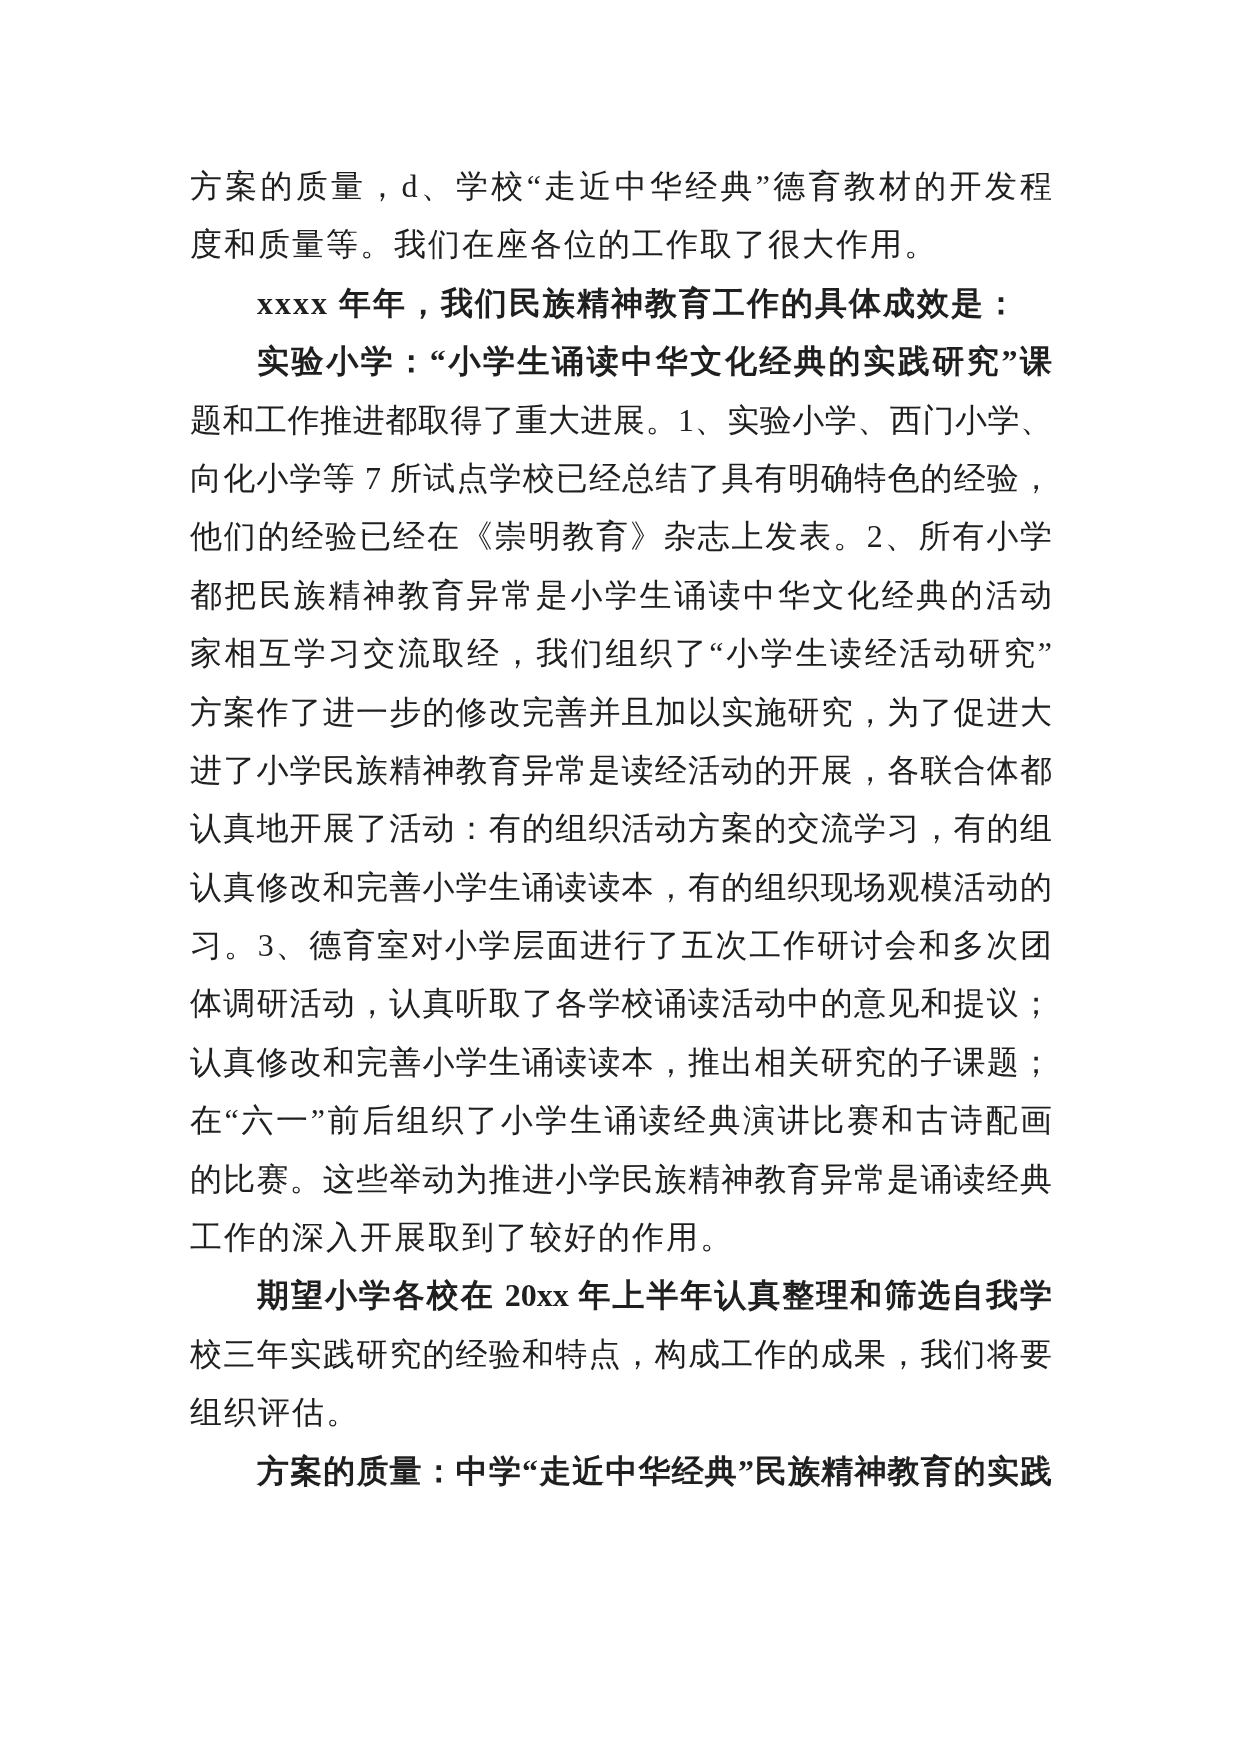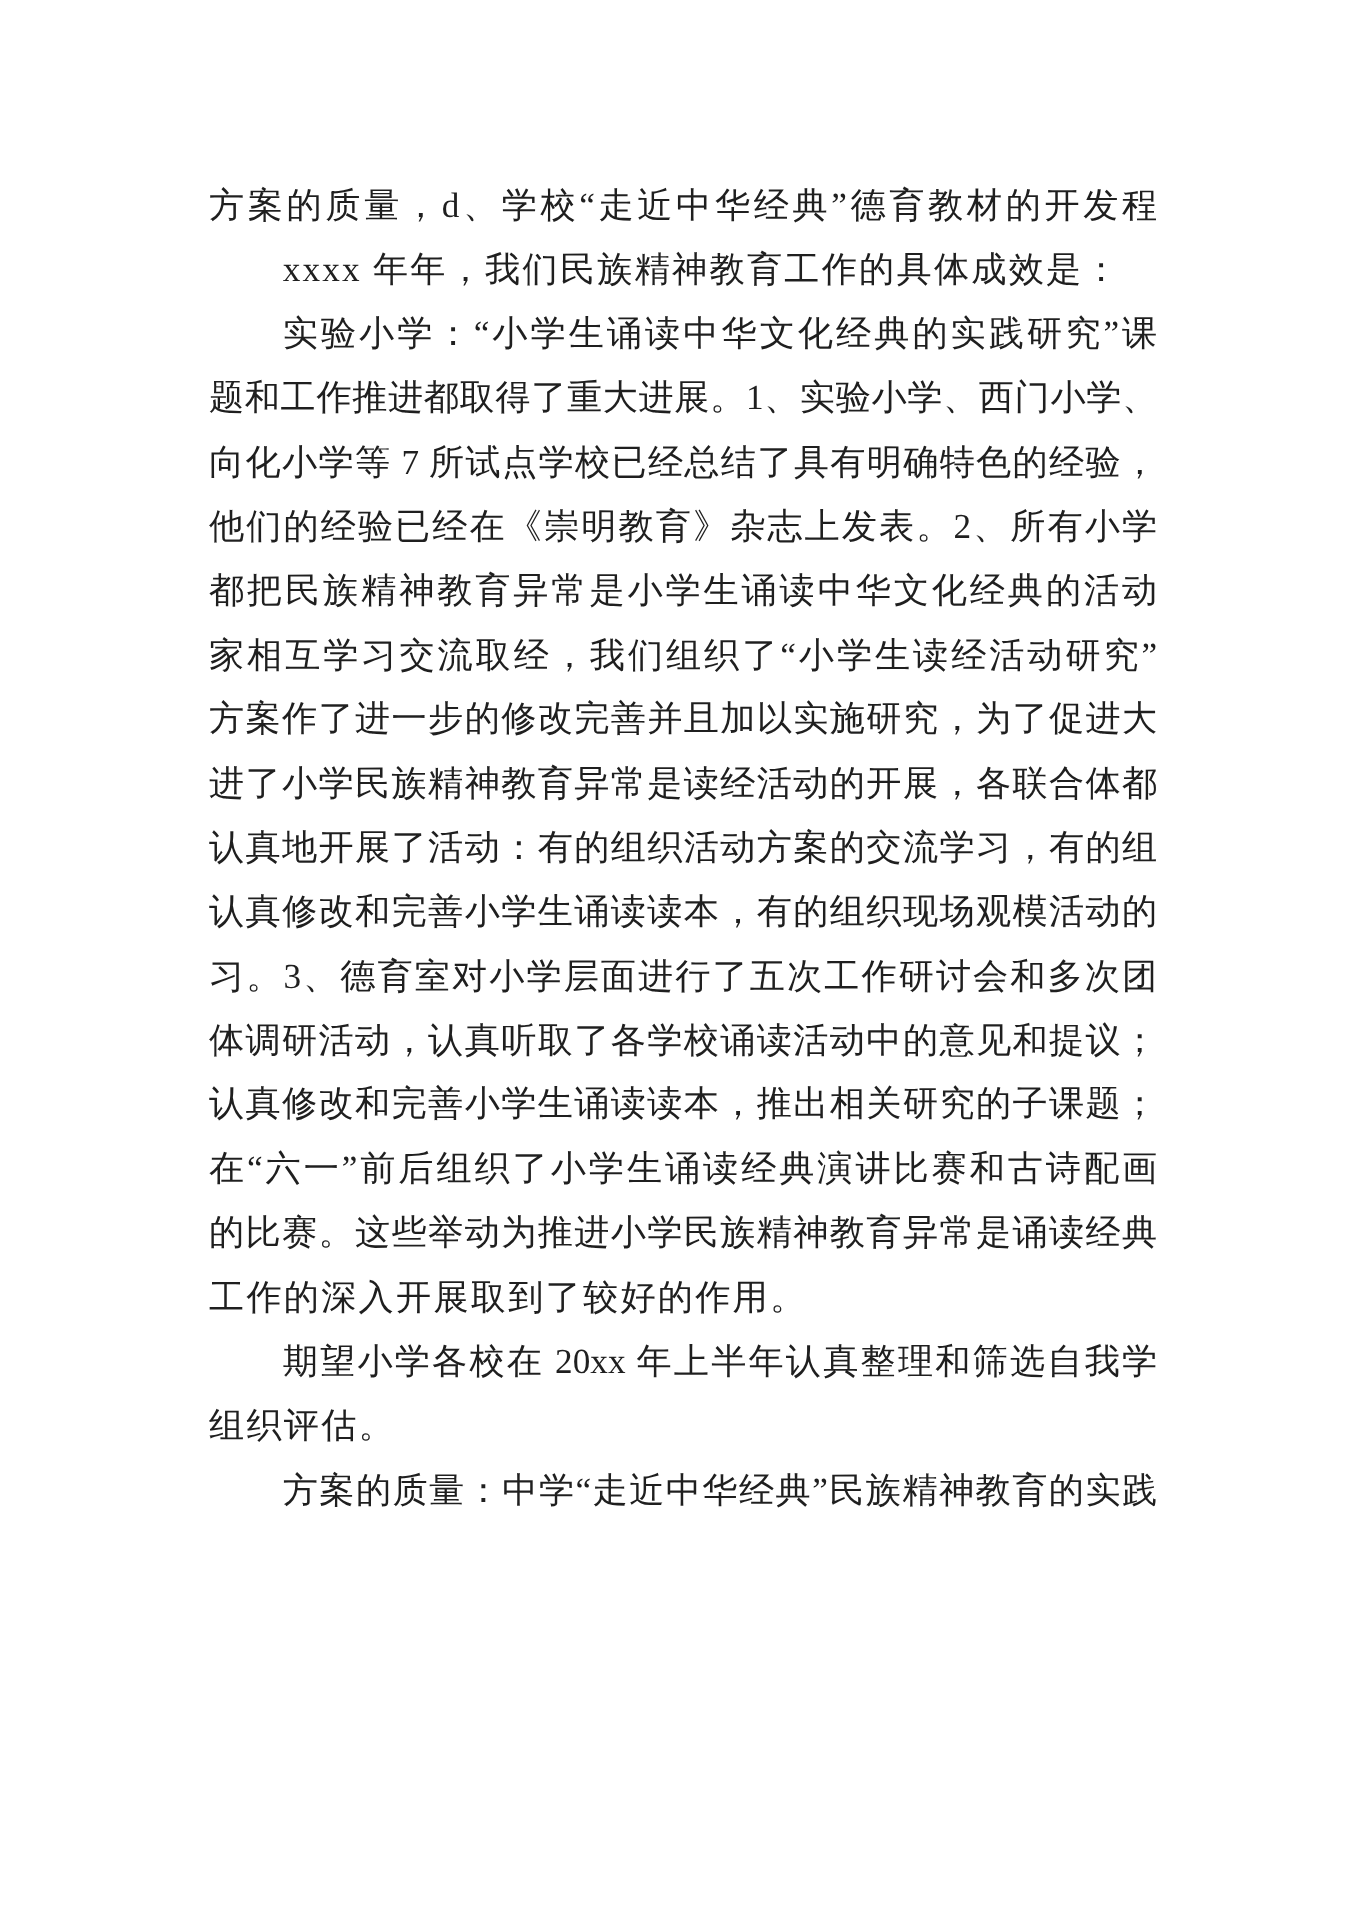--- a/index.html
+++ b/index.html
@@ -33,42 +33,45 @@
     letter-spacing: 0;
     text-align: justify;
     text-align-last: justify;
     text-justify: inter-character;
   }
   .line:not(.justify) {
     white-space: nowrap;
   }
   .line.indent {
     padding-left: 67px;
+    font-weight: bold;
   }
 </style>
 </head>
 <body>
 
 <div class="page">
   <div class="text-block">
       <div class="line justify">方案的质量，d、学校“走近中华经典”德育教材的开发程</div>
+      <div class="line">度和质量等。我们在座各位的工作取了很大作用。</div>
       <div class="line indent">xxxx 年年，我们民族精神教育工作的具体成效是：</div>
       <div class="line indent justify">实验小学：“小学生诵读中华文化经典的实践研究”课</div>
       <div class="line justify">题和工作推进都取得了重大进展。1、实验小学、西门小学、</div>
       <div class="line justify">向化小学等 7 所试点学校已经总结了具有明确特色的经验，</div>
       <div class="line justify">他们的经验已经在《崇明教育》杂志上发表。2、所有小学</div>
       <div class="line justify">都把民族精神教育异常是小学生诵读中华文化经典的活动</div>
       <div class="line justify">家相互学习交流取经，我们组织了“小学生读经活动研究”</div>
       <div class="line justify">方案作了进一步的修改完善并且加以实施研究，为了促进大</div>
       <div class="line justify">进了小学民族精神教育异常是读经活动的开展，各联合体都</div>
       <div class="line justify">认真地开展了活动：有的组织活动方案的交流学习，有的组</div>
       <div class="line justify">认真修改和完善小学生诵读读本，有的组织现场观模活动的学</div>
       <div class="line justify">习。3、德育室对小学层面进行了五次工作研讨会和多次团</div>
       <div class="line justify">体调研活动，认真听取了各学校诵读活动中的意见和提议；</div>
       <div class="line justify">认真修改和完善小学生诵读读本，推出相关研究的子课题；</div>
       <div class="line justify">在“六一”前后组织了小学生诵读经典演讲比赛和古诗配画</div>
       <div class="line justify">的比赛。这些举动为推进小学民族精神教育异常是诵读经典</div>
       <div class="line">工作的深入开展取到了较好的作用。</div>
       <div class="line indent justify">期望小学各校在 20xx 年上半年认真整理和筛选自我学</div>
+      <div class="line justify">校三年实践研究的经验和特点，构成工作的成果，我们将要</div>
       <div class="line">组织评估。</div>
       <div class="line indent justify">方案的质量：中学“走近中华经典”民族精神教育的实践</div>
     </div>
 </div>
 
 </body></html>

